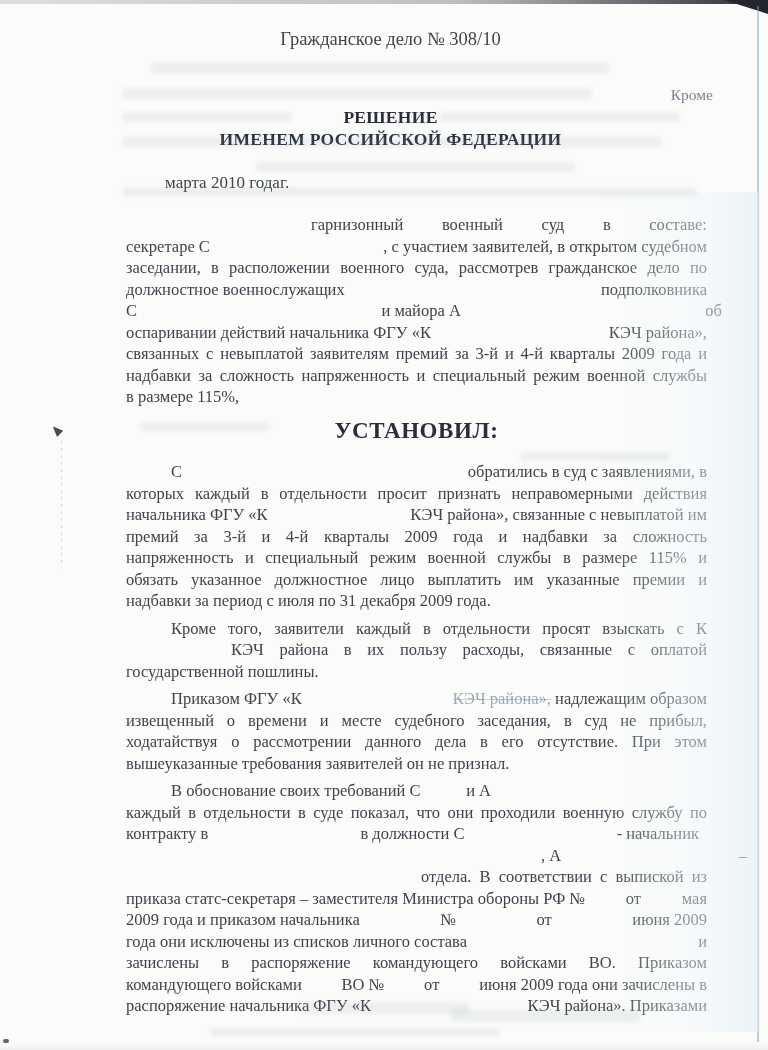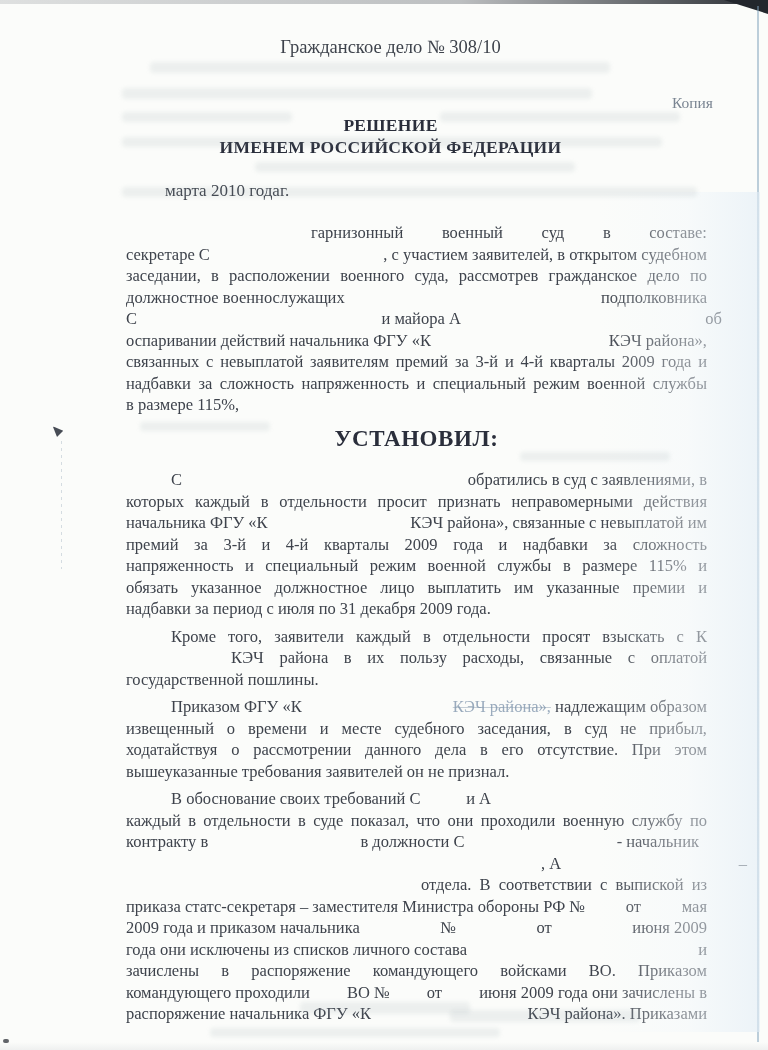--- a/index.html
+++ b/index.html
@@ -10,21 +10,21 @@
   }
   .page{
     position:relative;width:768px;height:1050px;
     background:var(--page-bg,#fbfcfa);
     box-sizing:border-box;
     padding:22px 55px 0 120px;
     color:var(--text,#3e434c);
   }
   
   .case-header{
-    margin-top:14px;text-align:center;
+    margin-top:6px;text-align:center;
     font-size:18.5px;line-height:22px;color:var(--text,#3e434c);
     transform:translateX(-26px);
   }
   .copy-row{margin-top:36px;text-align:right;font-size:15.5px;line-height:18px;color:var(--copy,#7a8592);}
   .title-block{margin-top:2px;text-align:center;transform:translateX(-26px);}
   .title-line{font-weight:bold;font-size:17.5px;line-height:22px;color:var(--heading,#2a2e3b);letter-spacing:.3px;text-align:center;}
   .date-row{
     margin-top:22px;display:flex;
     padding-left:45px;padding-right:112px;
     font-size:17px;line-height:21px;color:var(--text,#3e434c);
@@ -67,21 +67,21 @@
 
   <div class="top-edge"></div>
   <div class="corner-fold"></div>
   <div class="edge-line"></div>
   <div class="check-mark"></div>
   <div class="crease"></div>
   <div class="corner-dot"></div>
 
   <div class="case-header">Гражданское дело № 308/10</div>
 
-  <div class="copy-row">Копия</div>
+  <div class="copy-row">Кроме</div>
 
   <div class="title-block">
     <div class="title-line">РЕШЕНИЕ</div>
     <div class="title-line">ИМЕНЕМ РОССИЙСКОЙ ФЕДЕРАЦИИ</div>
   </div>
 
   <div class="date-row">
     <span>марта 2010 года</span>
     <span>г.</span>
   </div>
@@ -173,21 +173,21 @@
           <span>№</span>
           <span>от</span>
           <span>июня 2009</span>
         </div>
         <div class="tl between">
           <span>года они исключены из списков личного состава</span>
           <span>и</span>
         </div>
         <div class="tl justify"><span>зачислены в распоряжение командующего войсками  ВО. Приказом</span></div>
         <div class="tl between">
-          <span>командующего проходили</span>
+          <span>командующего войсками</span>
           <span>ВО №</span>
           <span>от</span>
           <span>июня 2009 года они зачислены в</span>
         </div>
         <div class="tl between">
           <span>распоряжение начальника ФГУ «К</span>
           <span>КЭЧ района». Приказами</span>
         </div>
       </div>
     </div>

